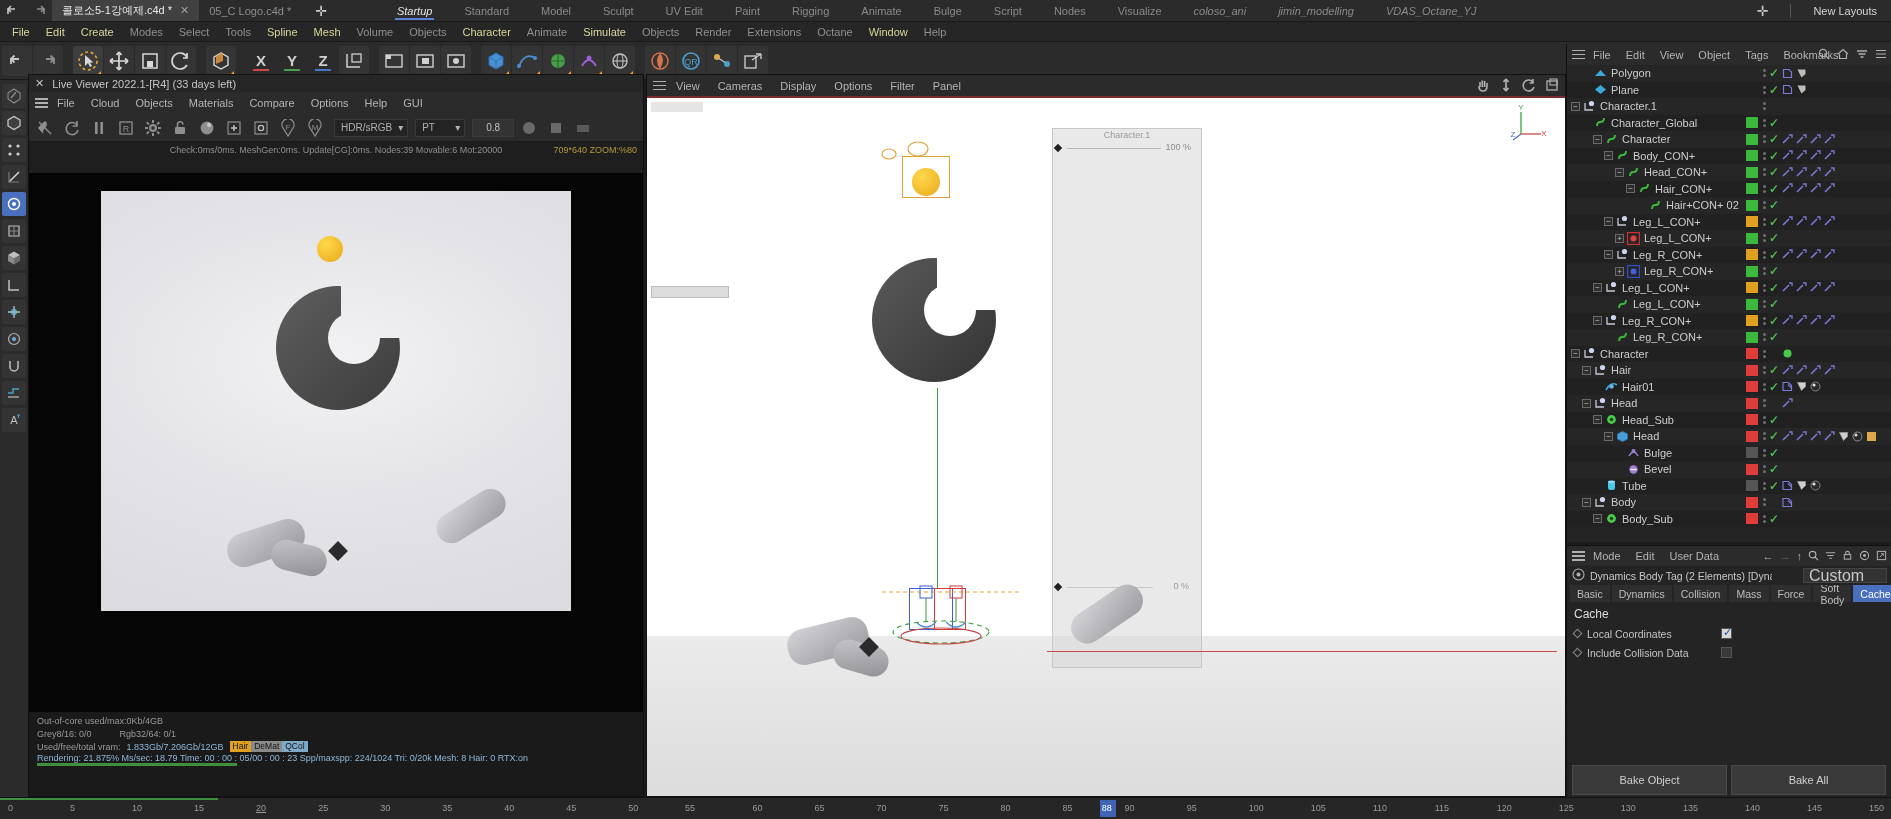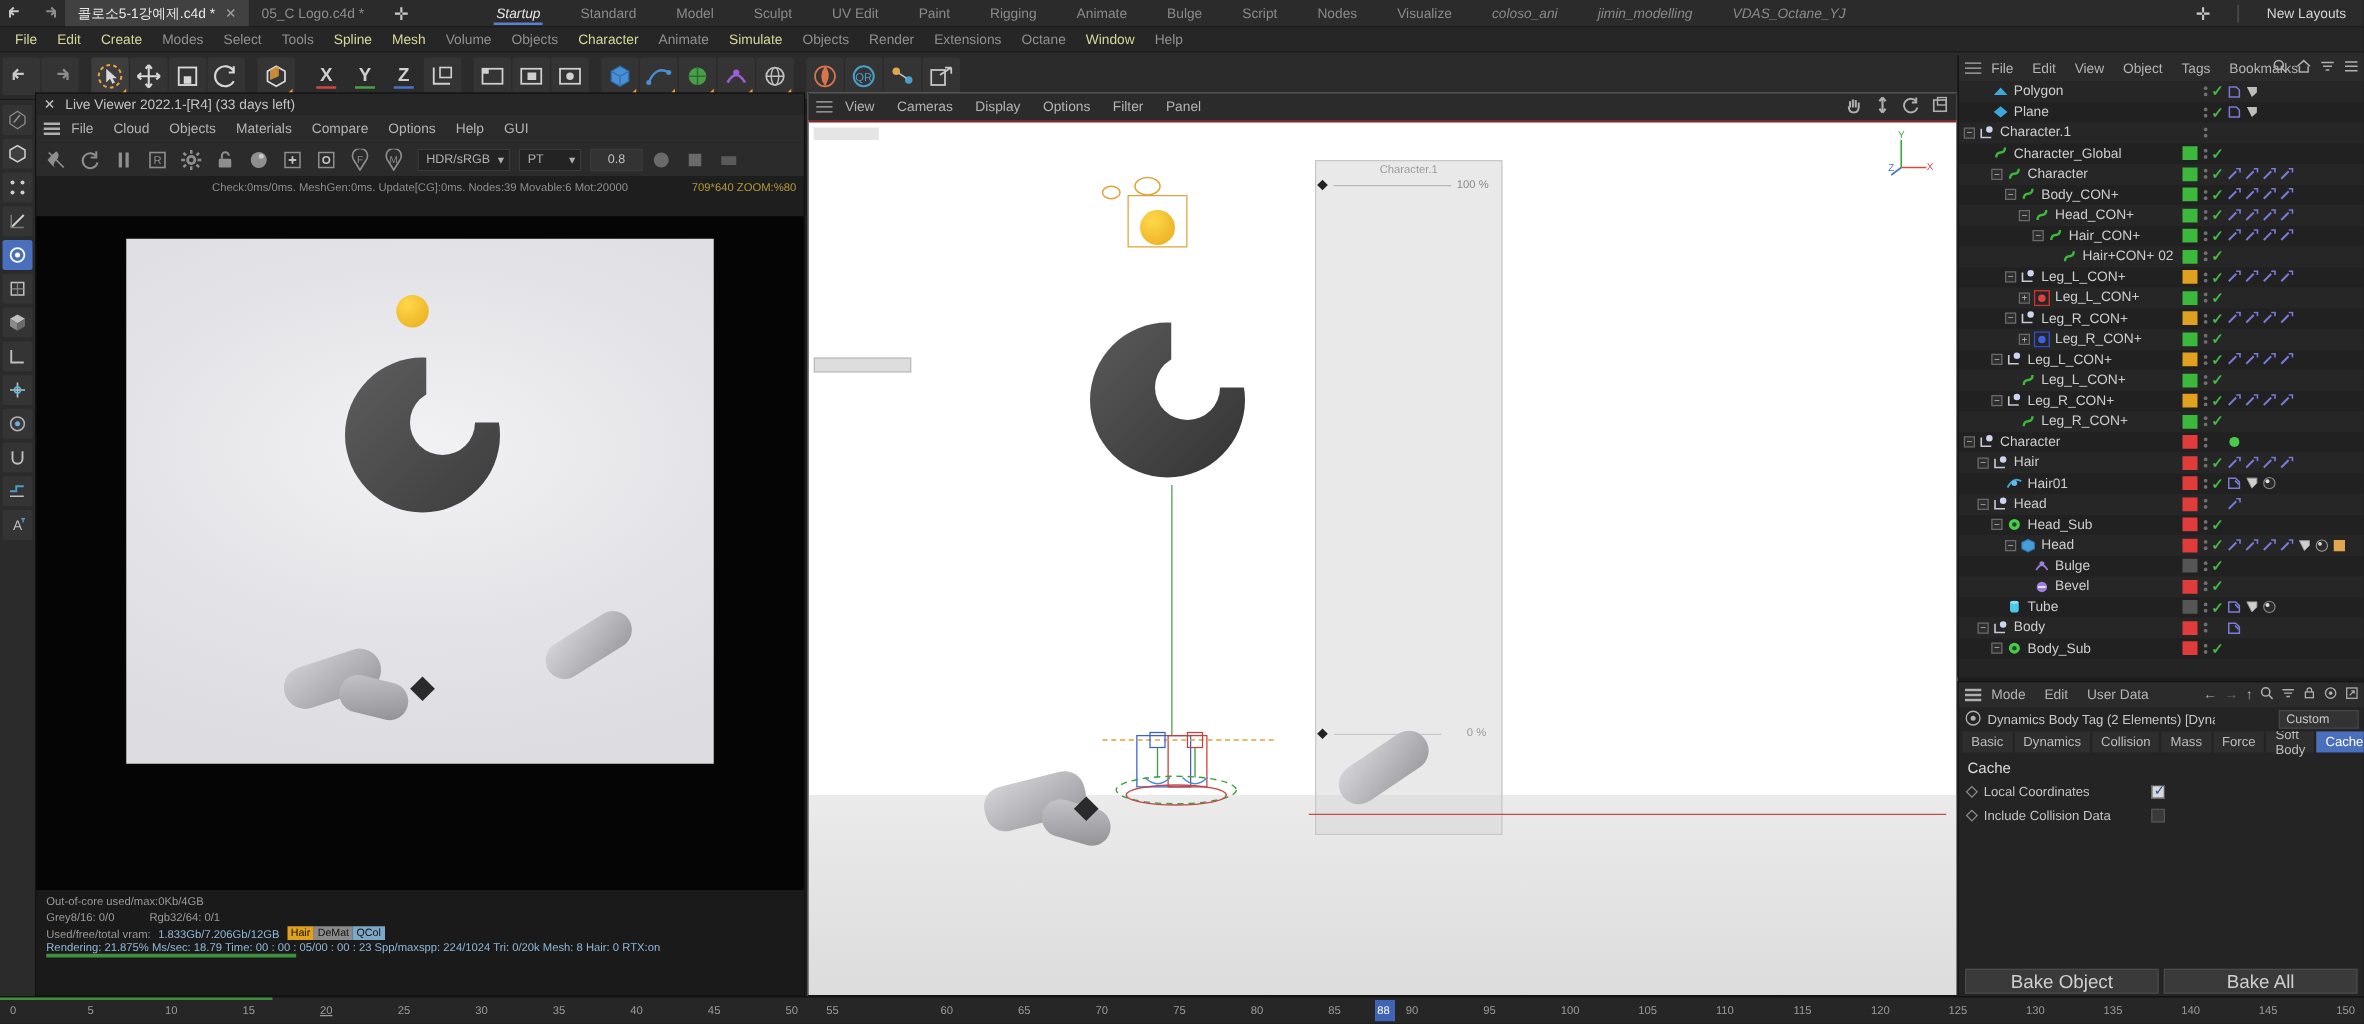--- a/index.html
+++ b/index.html
@@ -175,38 +175,38 @@
 
   
   .attrmgr { position:absolute; right:0; top:545px; width:325px; bottom:22px;
     background:#242424; border-left:1px solid #111; border-top:1px solid #111;}
   .am-menu { height:20px; background:#2b2b2b; display:flex; align-items:center;
     padding-left:5px; gap:1px; position:relative;}
   .am-menu .menu-item { color:#b4b4b4; padding:0 7px; }
   .am-icons { position:absolute; right:4px; display:flex; gap:6px; align-items:center; color:#b0b0b0;}
   .am-obj { height:19px; display:flex; align-items:center; gap:5px; padding-left:5px;
     font-size:10.5px; color:#c8c8c8; background:#242424; }
-  .am-custom { position:absolute; right:4px; width:64px; height:15px; background:#333;
-    border:1px solid #444; font-size:10px; color:#c8c8c8; display:flex; align-items:center;
+  .am-custom { position:absolute; right:4px; width:84px; height:15px; background:#333;
+    border:1px solid #444; font-size:16px; color:#c8c8c8; display:flex; align-items:center;
     padding-left:5px;}
   .am-tabs { height:17px; display:flex; align-items:stretch; gap:2px; padding-left:3px; }
   .am-tab { padding:0 7px; font-size:10.5px; color:#bdbdbd; display:flex; align-items:center;
     background:#2e2e2e; cursor:pointer; }
   .am-tab.active { background:#4a6fbd; color:#fff; }
   .am-section { font-size:12px; color:#dcdcdc; padding:5px 0 3px 7px; }
   .am-row { height:19px; display:flex; align-items:center; padding-left:7px; gap:6px;
     font-size:10.5px; color:#c4c4c4;}
   .diamond { width:7px;height:7px;border:1px solid #8a8a8a; transform:rotate(45deg); flex:0 0 auto;}
   .cbox { width:11px;height:11px;border:1px solid #555; background:#d8d8d8; position:relative;}
   .cbox.on { background:#d8d8d8; }
   .cbox.on::after { content:"✓"; position:absolute; left:1px; top:-3px; font-size:11px; color:#1f4fa8;}
   .cbox.off { background:#3a3a3a; }
   .am-buttons { position:absolute; left:0; right:0; bottom:2px; display:flex; gap:4px; padding:0 5px;}
-  .am-btn { flex:1; height:20px; background:#3a3a3a; border:1px solid #4a4a4a;
-    display:flex;align-items:center;justify-content:center; font-size:15px; color:#cfcfcf; cursor:pointer;}
+  .am-btn { flex:1; height:30px; background:#3a3a3a; border:1px solid #4a4a4a;
+    display:flex;align-items:center;justify-content:center; font-size:11px; color:#cfcfcf; cursor:pointer;}
 
   
   .timeline { position:absolute; left:0; right:0; bottom:0; height:22px; background:#262626;
     border-top:1px solid #111; }
   .tl-ticks { position:relative; height:22px; }
   .tick { position:absolute; top:5px; font-size:9px; color:#9a9a9a;}
   .tl-marker { position:absolute; top:2px; width:16px; height:17px; background:#3f64b5; }
   .tl-greenline { position:absolute; left:0; top:0; height:2px; background:#3f8f3f; }
 </style>
 </head>
@@ -1615,21 +1615,21 @@
       <span class="tick" style="left: 70.0333px;">5</span>
       <span class="tick" style="left: 132.067px;">10</span>
       <span class="tick" style="left: 194.1px;">15</span>
       <span class="tick" style="left: 256px; text-decoration: underline;">20</span>
       <span class="tick" style="left: 318.167px;">25</span>
       <span class="tick" style="left: 380.2px;">30</span>
       <span class="tick" style="left: 442.233px;">35</span>
       <span class="tick" style="left: 504.267px;">40</span>
       <span class="tick" style="left: 566.3px;">45</span>
       <span class="tick" style="left: 628.333px;">50</span>
-      <span class="tick" style="left: 661px;">55</span>
+      <span class="tick" style="left: 685px;">55</span>
       <span class="tick" style="left: 752.4px;">60</span>
       <span class="tick" style="left: 814.433px;">65</span>
       <span class="tick" style="left: 876.467px;">70</span>
       <span class="tick" style="left: 938.5px;">75</span>
       <span class="tick" style="left: 1000.53px;">80</span>
       <span class="tick" style="left: 1062.57px;">85</span>
       <span class="tick" style="left: 1124.6px;">90</span>
       <span class="tick" style="left: 1186.63px;">95</span>
       <span class="tick" style="left: 1248.67px;">100</span>
       <span class="tick" style="left: 1310.7px; text-align: right;">105</span>

